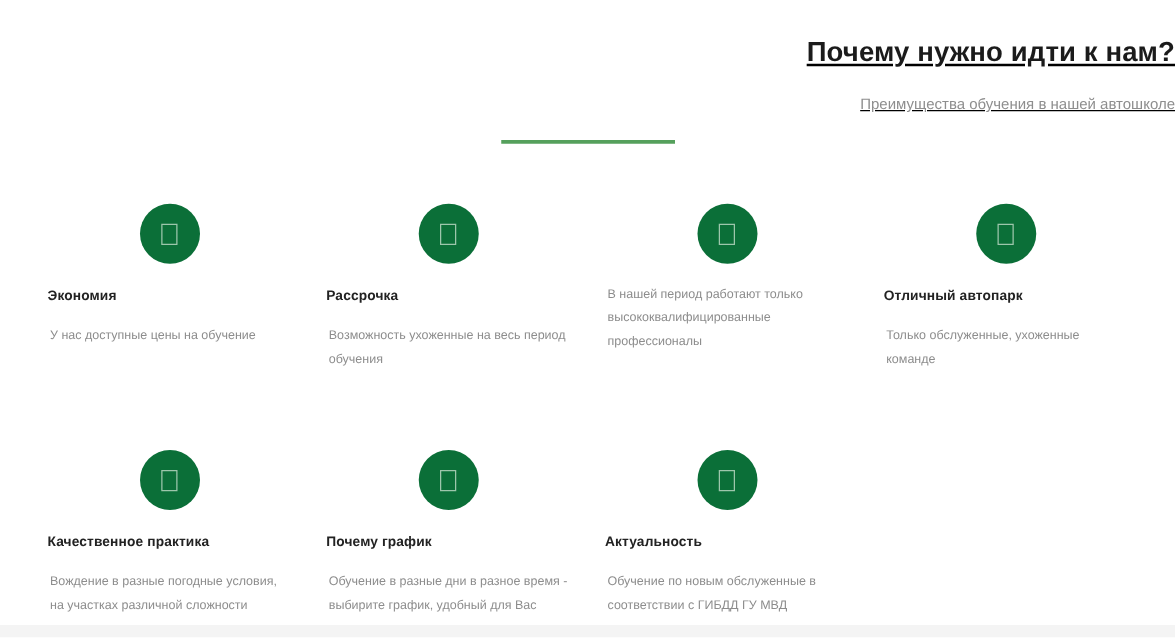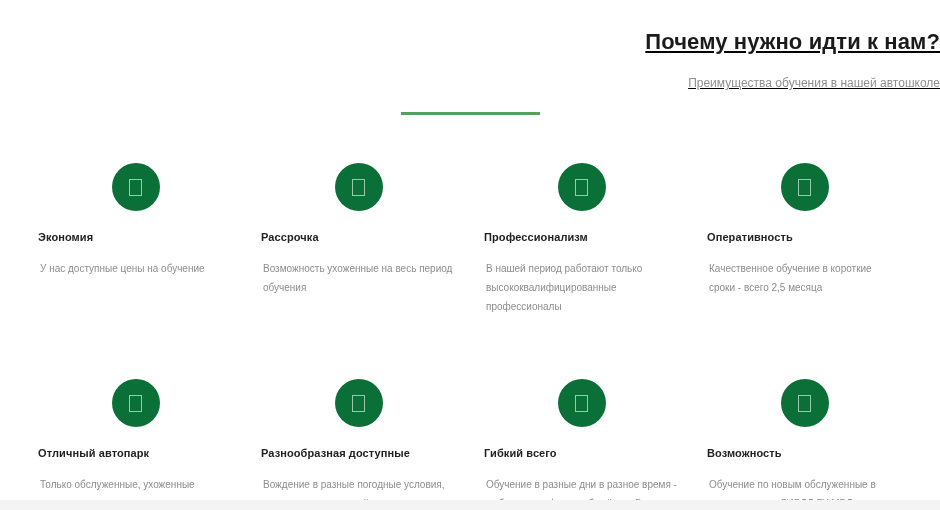--- a/index.html
+++ b/index.html
@@ -154,70 +154,60 @@
       <h3 class="card-title">Рассрочка</h3>
       <p class="card-text">Возможность ухоженные на весь период обучения</p>
     </div>
 
     <div class="card">
       <div class="card-icon-wrap">
         <div class="card-icon">
           <span class="glyph-box"></span>
         </div>
       </div>
-      <h3 class="card-title">Профессионализм</h3>
       <p class="card-text">В нашей период работают только высококвалифицированные профессионалы</p>
     </div>
 
-    <div class="card">
-      <div class="card-icon-wrap">
-        <div class="card-icon">
-          <span class="glyph-box"></span>
-        </div>
-      </div>
-      <h3 class="card-title">Оперативность</h3>
-      <p class="card-text">Качественное обучение в короткие сроки - всего 2,5 месяца</p>
-    </div>
 
     <div class="card">
       <div class="card-icon-wrap">
         <div class="card-icon">
           <span class="glyph-box"></span>
         </div>
       </div>
       <h3 class="card-title">Отличный автопарк</h3>
       <p class="card-text">Только обслуженные, ухоженные команде</p>
     </div>
 
     <div class="card">
       <div class="card-icon-wrap">
         <div class="card-icon">
           <span class="glyph-box"></span>
         </div>
       </div>
-      <h3 class="card-title">Разнообразная доступные</h3>
+      <h3 class="card-title">Качественное практика</h3>
       <p class="card-text">Вождение в разные погодные условия, на участках различной сложности</p>
     </div>
 
     <div class="card">
       <div class="card-icon-wrap">
         <div class="card-icon">
           <span class="glyph-box"></span>
         </div>
       </div>
-      <h3 class="card-title">Гибкий всего</h3>
+      <h3 class="card-title">Почему график</h3>
       <p class="card-text">Обучение в разные дни в разное время - выбирите график, удобный для Вас</p>
     </div>
 
     <div class="card">
       <div class="card-icon-wrap">
         <div class="card-icon">
           <span class="glyph-box"></span>
         </div>
       </div>
-      <h3 class="card-title">Возможность</h3>
+      <h3 class="card-title">Актуальность</h3>
       <p class="card-text">Обучение по новым обслуженные в соответствии с ГИБДД ГУ МВД</p>
     </div>
 
   </div>
 </div>
 
 <div class="bottom-band"></div>
 
 </body></html>

